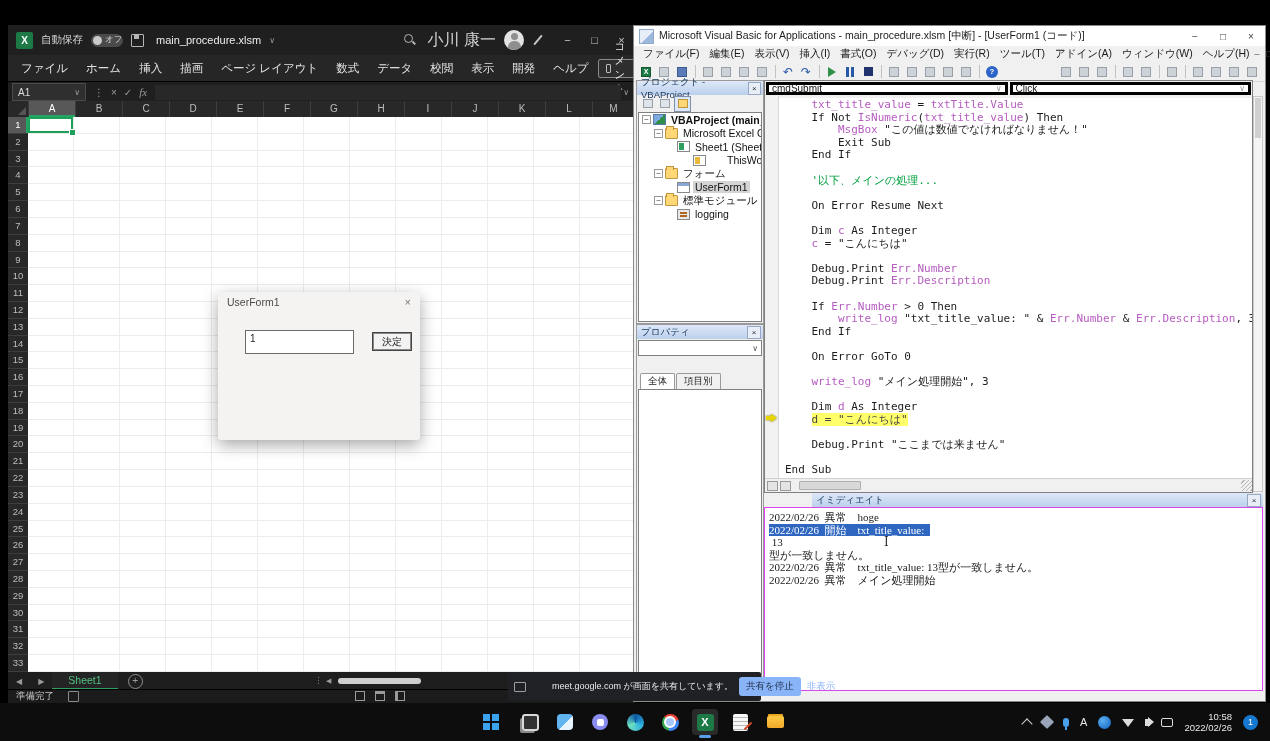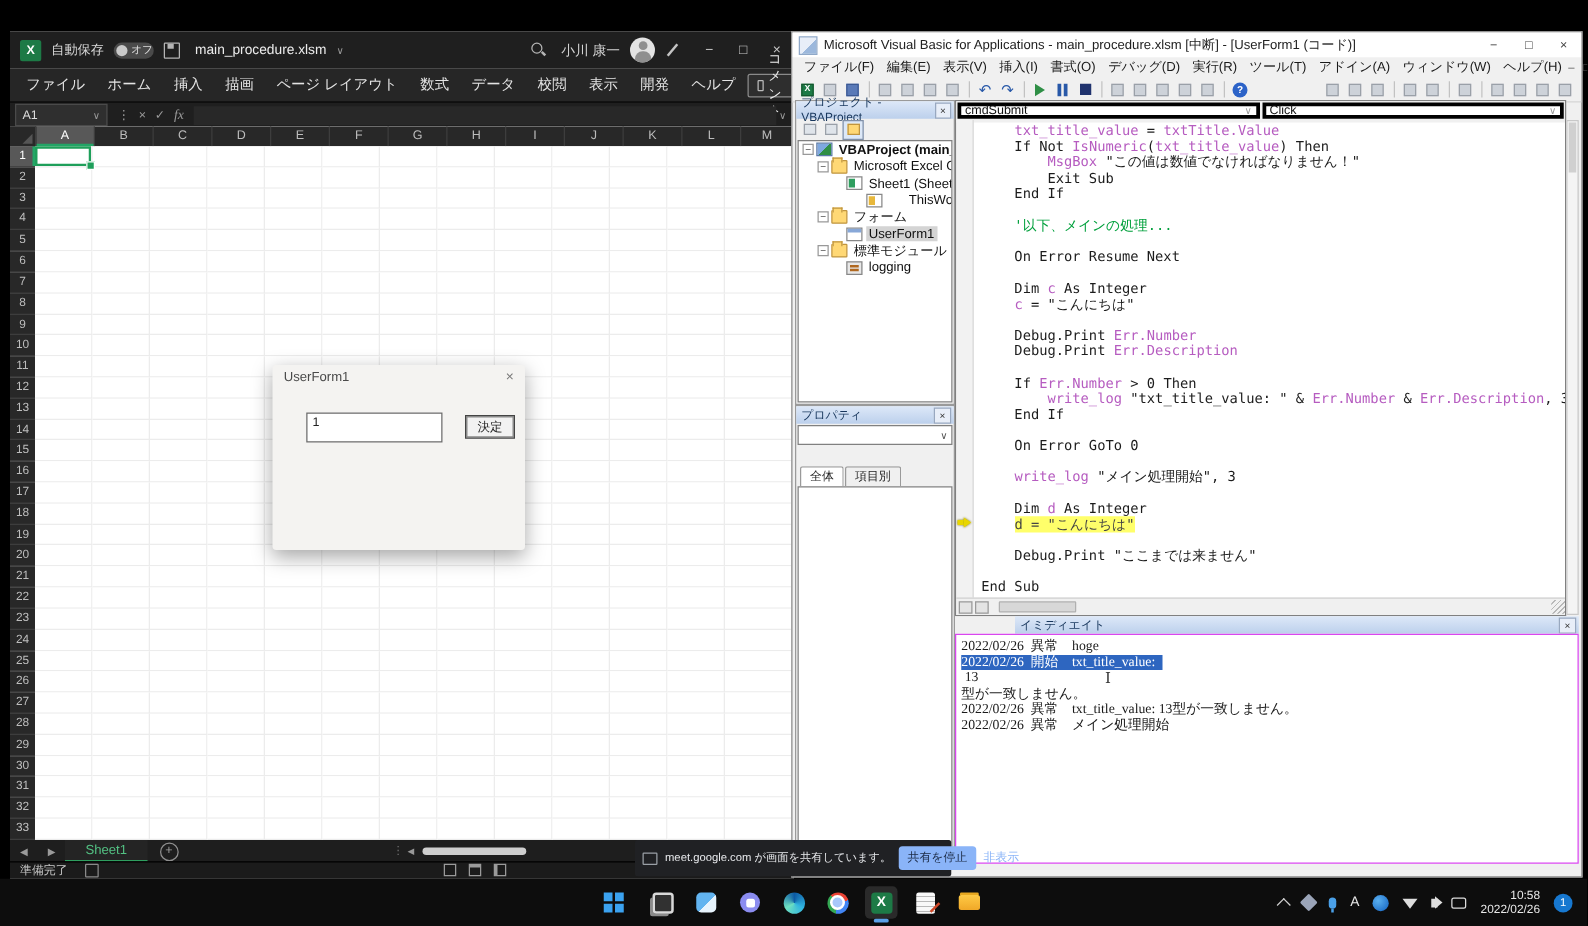--- a/index.html
+++ b/index.html
@@ -13,21 +13,21 @@
   .xl-toggle .knob{width:9px;height:9px;border-radius:50%;background:#c9c9c9;margin-left:2px;}
   .xl-toggle .tglbl{font-size:8.5px;color:#ddd;margin-left:3px;}
   .xl-saveicon{width:11px;height:11px;border:1.5px solid #b5b5b5;border-radius:1px;position:relative;}
   .xl-saveicon::after{content:"";position:absolute;left:2px;top:0;width:5px;height:4px;background:#b5b5b5;}
   .xl-fname{font-size:11px;color:#ececec;margin-left:4px;}
   .chev{color:#9a9a9a;font-size:8px;}
   .xl-tb-spacer{flex:1;}
   .xl-search{width:12px;height:12px;position:relative;margin-right:4px;}
   .xl-search::before{content:"";position:absolute;left:0;top:0;width:7px;height:7px;border:1.5px solid #b5b5b5;border-radius:50%;}
   .xl-search::after{content:"";position:absolute;left:8px;top:8px;width:4px;height:1.5px;background:#b5b5b5;transform:rotate(45deg);}
-  .xl-user{font-size:11px;color:#d5d5d5;}
+  .xl-user{font-size:16px;color:#d5d5d5;}
   .xl-avatar{width:20px;height:20px;border-radius:50%;background:#e3e3e3;position:relative;overflow:hidden;}
   .xl-avatar::before{content:"";position:absolute;left:6.5px;top:3px;width:7px;height:7px;border-radius:50%;background:#8f8f8f;}
   .xl-avatar::after{content:"";position:absolute;left:3.5px;top:11px;width:13px;height:9px;border-radius:6px 6px 0 0;background:#8f8f8f;}
   .xl-pen{width:14px;height:14px;position:relative;}
   .xl-pen::before{content:"";position:absolute;left:5px;top:1px;width:2px;height:12px;background:#c4c4c4;transform:rotate(40deg);}
   .winctl{display:flex;height:30px;}
   .winctl span{width:27px;display:flex;align-items:center;justify-content:center;color:#c8c8c8;font-size:11px;}
   .xl-ribbonrow{height:26px;background:#262626;display:flex;align-items:center;padding-left:4px;}
   .xtab{padding:0 9px;font-size:11.5px;color:#e4e4e4;line-height:26px;white-space:nowrap;}
   .xl-ribbon-right{margin-left:auto;display:flex;align-items:center;gap:7px;padding-right:8px;}
@@ -159,21 +159,21 @@
   .vb-vscroll{position:absolute;right:2px;top:70px;width:10px;height:396px;background:#f4f4f4;border:1px solid #c8c8c8;box-sizing:border-box;}
   .vb-vscroll::before{content:"";position:absolute;left:1px;top:1px;width:6px;height:40px;background:#d0d0d0;}
   
   #vb-imm{position:absolute;left:130px;top:467px;right:2px;height:198px;background:#f0f0f0;padding-left:48px;}
   .vb-immbody{position:absolute;left:0;top:14px;right:0;bottom:0;background:#fff;border:1px solid #d946ef;font-family:Liberation Serif, serif;font-size:11px;line-height:12.6px;white-space:pre;padding:3px 0 0 4px;box-sizing:border-box;overflow:hidden;}
   .itxt.sel{background:#2e66c0;color:#fff;}
   .ibeam{position:absolute;left:120px;top:42px;width:8px;height:13px;color:#333;font-family:"DejaVu Serif","Liberation Serif",serif;font-size:12px;}
   
   #meetbar{position:absolute;left:508px;top:672px;width:253px;height:29px;background:#202124;z-index:6;display:flex;align-items:center;padding:0 6px;gap:6px;box-sizing:border-box;border-radius:2px;}
   .meet-dispicon{width:10px;height:8px;border:1.5px solid #9aa0a6;border-radius:1px;flex:none;}
-  .meet-msg{font-size:9px;color:#e8eaed;white-space:nowrap;}
+  .meet-msg{font-size:9px;color:#e8eaed;white-space:nowrap;margin-left:20px;}
   .meet-stop{background:#8ab4f8;color:#1b2a44;font-size:9.5px;border-radius:3px;padding:3px 7px;white-space:nowrap;}
   .meet-hide{color:#8ab4f8;font-size:9.5px;white-space:nowrap;}
   
   #taskbar{position:absolute;left:0;right:0;bottom:0;height:38px;background:#0d0d0d;z-index:10;display:flex;align-items:center;}
   .tk-center{position:absolute;left:0;right:0;display:flex;justify-content:center;gap:9px;align-items:center;}
   .tki{width:26px;height:26px;border-radius:4px;display:flex;align-items:center;justify-content:center;position:relative;}
   .tki.active{background:#2a2a2a;}
   .tki.active::after{content:"";position:absolute;bottom:-3px;left:7px;width:12px;height:3px;border-radius:2px;background:#5aa0e8;}
   .tk-start::before{content:"";width:7px;height:7px;background:#3ba2f0;box-shadow:9px 0 0 #3ba2f0,0 9px 0 #3ba2f0,9px 9px 0 #3ba2f0;margin:-9px 9px 0 -9px;}
   .tk-task-view::before{content:"";width:13px;height:13px;border:2px solid #d8d8d8;border-radius:3px;background:rgba(255,255,255,.15);box-shadow:-3px 3px 0 -1px #8a8a8a;}

